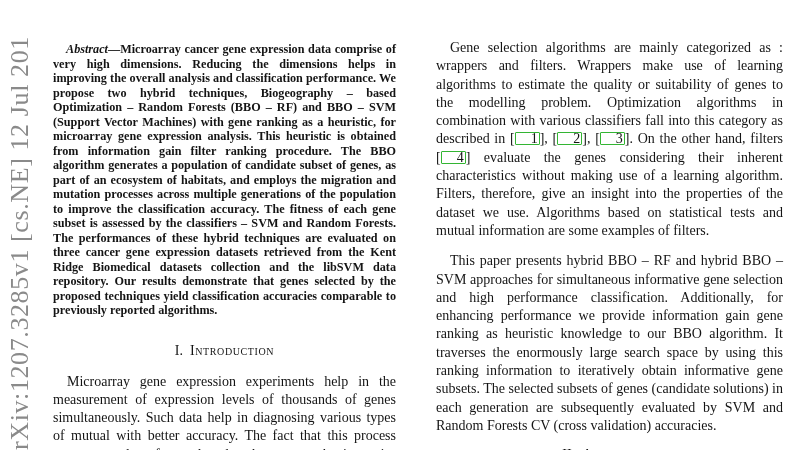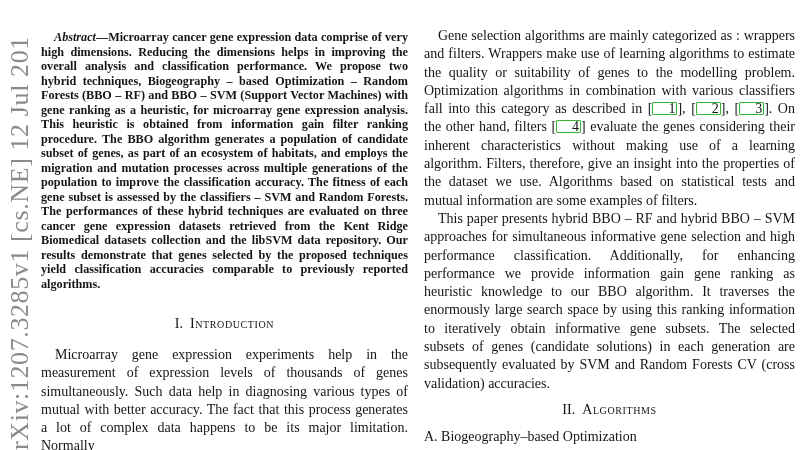--- a/index.html
+++ b/index.html
@@ -21,21 +21,21 @@
     transform: rotate(-90deg);
     white-space: nowrap;
     font-size: 26px;
     letter-spacing: 0.6px;
     color: #8a8a8a;
     font-family: "Liberation Serif", serif;
   }
   .col { position: absolute; }
   .col-left  { left: 41px;  width: 367px; top: 30px; }
   .col-right { left: 424px; width: 371px; top: 27px; }
-  p { margin: 0; }
+  p { margin: 12px; }
   .abstract {
     font-weight: bold;
     font-size: 12.2px;
     line-height: 14.5px;
     text-align: justify;
     text-indent: 13px;
     margin-bottom: 0;
   }
   .abs-label { font-style: italic; }
   .body {

